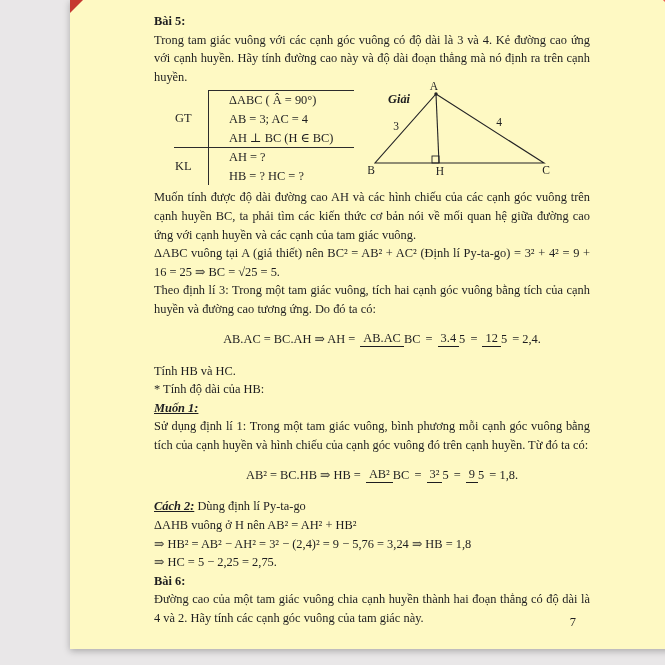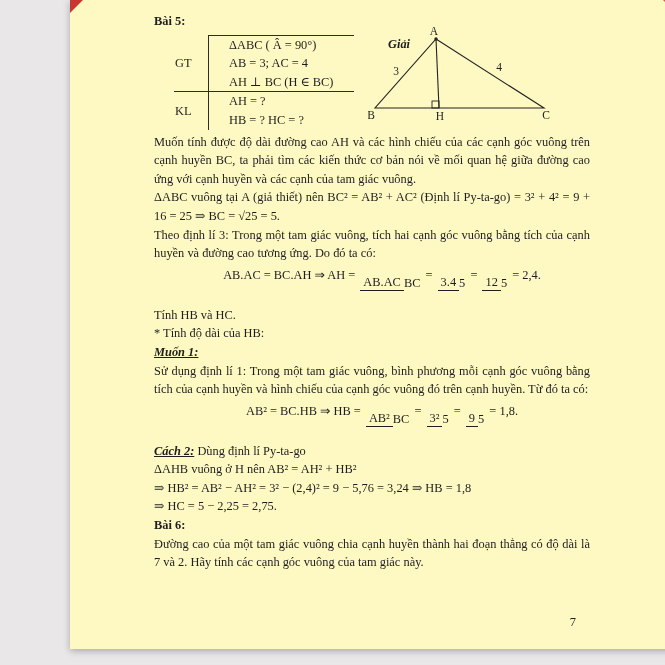--- a/index.html
+++ b/index.html
@@ -37,38 +37,39 @@
   .gtkl .cell { flex:1; border-left:1.3px solid #2c2c2c; padding-left:20px; }
   .gtkl .row.first .cell { border-top:1.3px solid #2c2c2c; }
   .gtkl .row.second { border-top:1.3px solid #2c2c2c; }
 
   .figure { flex:1; position:relative; }
   .giai { font-weight:bold; font-style:italic; margin-left:34px; }
   .figure svg { position:absolute; left:14px; top:-9px; }
   .figure text { font-family:"Liberation Serif","DejaVu Serif",serif; font-size:11.5px; fill:#1e1e20; }
 
   .formula {
-    display:flex; justify-content:center;
-    margin:3px 0 4px 20px; min-height:36px; white-space:pre;font-family:Liberation Serif, serif;
+    display:flex; align-items:center; justify-content:center;
+    margin:3px 0 4px 20px; min-height:36px; white-space:pre;
   }
   .frac { display:inline-flex; align-items:center; line-height:1.12; margin:0 2px; }
   .frac .num { border-bottom:1.1px solid #1e1e20; padding:0 3px; }
 
   .pagenum { position:absolute; right:100px; bottom:19px; font-size:12.5px; color:#1e1e20; }
 </style>
 </head>
 <body>
 
 <div class="page">
   <div class="corner tl"></div>
   <div class="corner tr"></div>
 
   <div class="content">
 
     <p class="ex-heading">Bài 5:</p>
+    <p class="ind">Trong tam giác vuông với các cạnh góc vuông có độ dài là 3 và 4. Kẻ đường cao ứng với cạnh huyền. Hãy tính đường cao này và độ dài đoạn thẳng mà nó định ra trên cạnh huyền.</p>
 
     <div class="solution-row">
       <div class="gtkl">
         <div class="row first">
           <div class="lab">GT</div>
           <div class="cell">
             <div>ΔABC ( Â = 90°)</div>
             <div>AB = 3; AC = 4</div>
             <div>AH ⊥ BC (H ∈ BC)</div>
           </div>
@@ -128,18 +129,18 @@
       <span class="frac"><span class="num">9</span><span class="den">5</span></span>
       <span> = 1,8.</span>
     </div>
 
     <p class="ind"><span class="cach">Cách 2:</span><span> Dùng định lí Py-ta-go</span></p>
     <p class="ind">ΔAHB vuông ở H nên AB² = AH² + HB²</p>
     <p class="ind">⇒ HB² = AB² − AH² = 3² − (2,4)² = 9 − 5,76 = 3,24 ⇒ HB = 1,8</p>
     <p class="ind">⇒ HC = 5 − 2,25 = 2,75.</p>
 
     <p class="ex-heading">Bài 6:</p>
-    <p class="ind">Đường cao của một tam giác vuông chia cạnh huyền thành hai đoạn thẳng có độ dài là 7 và 2. Hãy tính các cạnh góc vuông của tam giác này.</p>
+    <p class="ind">Đường cao của một tam giác vuông chia cạnh huyền thành hai đoạn thẳng có độ dài là 4 và 2. Hãy tính các cạnh góc vuông của tam giác này.</p>
 
   </div>
 
   <div class="pagenum">7</div>
 </div>
 
 </body></html>

